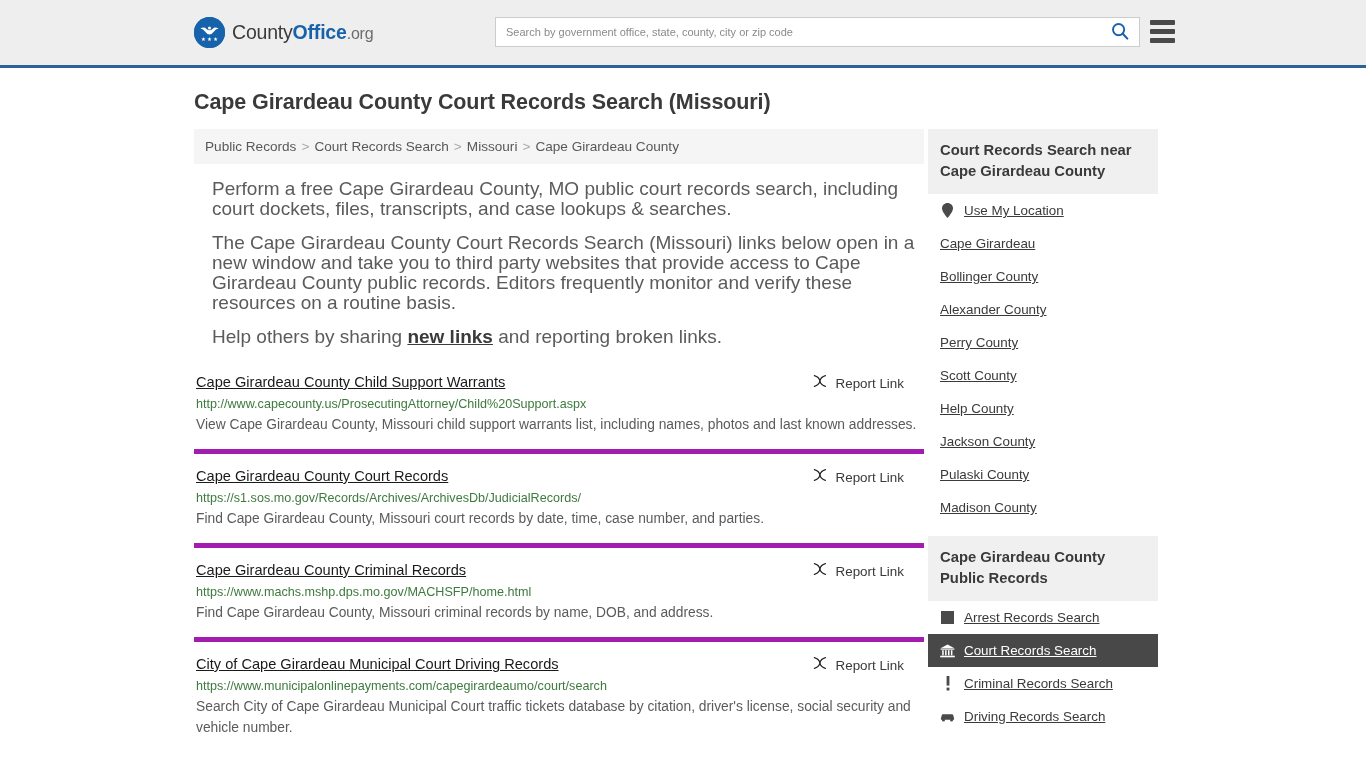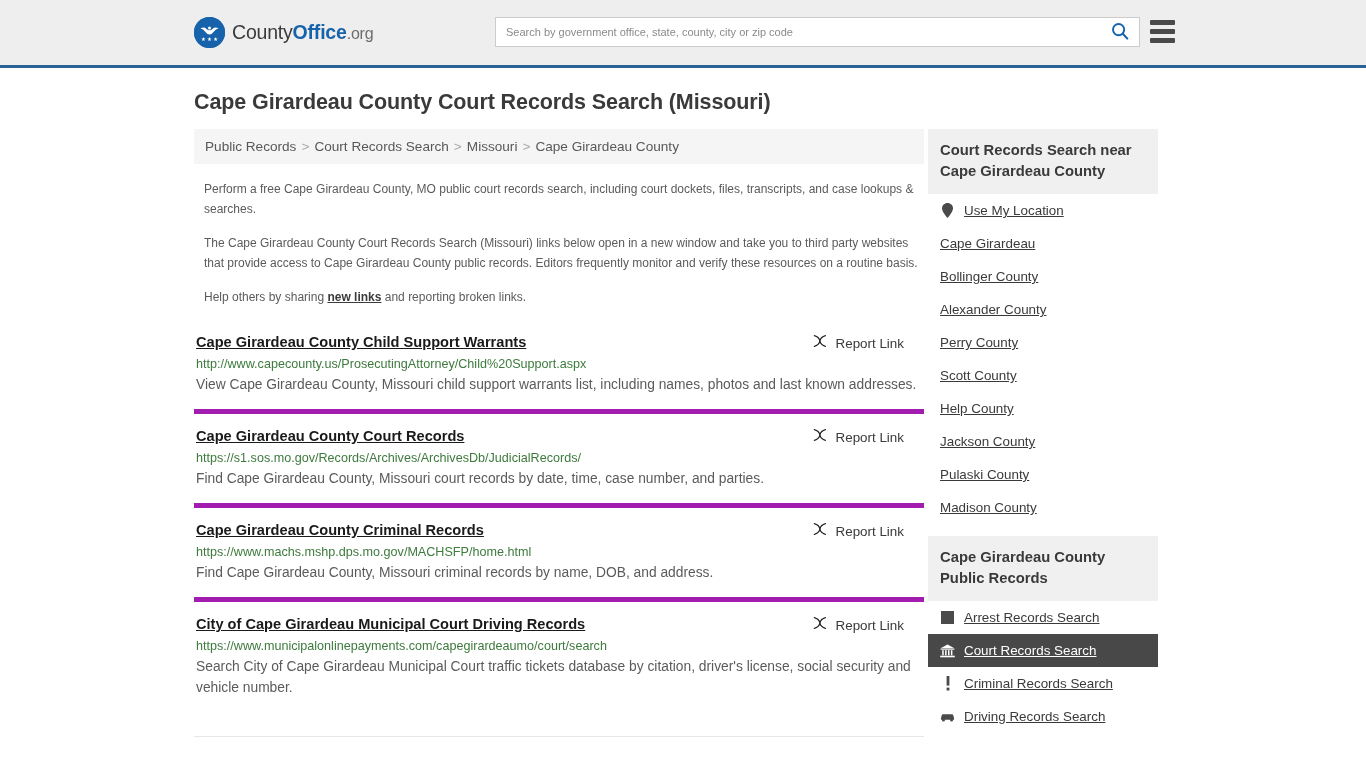--- a/index.html
+++ b/index.html
@@ -121,44 +121,44 @@
     color: #585858;
   }
   .breadcrumb a {
     color: #585858;
     text-decoration: none;
   }
   .breadcrumb .sep { color: #a9a9a9; margin: 0 5px; }
 
   
   .intro p {
-    font-size: 12px;
+    font-size: 19px;
     line-height: 20px;
     color: #5b5b5b;
-    margin: 14px 0 0 8px;
+    margin: 14px 0 0 16px;
     padding: 0 2px;
   }
   .intro p:first-child { margin-top: 15px; }
   .intro a {
     color: #3a3a3a;
     text-decoration: underline;
     font-weight: bold;
   }
 
   
   .results { margin-top: 18px; }
   .result {
     border-top: 5px solid #a21caf;
     padding: 13px 2px 14px 2px;
     position: relative;
   }
   .result:first-child { border-top: 0; padding-top: 8px; }
   .result-title {
     font-size: 14.6px;
-    font-weight: bold;
+    font-weight: normal;
     color: #1a1a1a;
     text-decoration: underline;
     display: inline-block;
     margin: 0;
     cursor: pointer;
   }
   .result-url {
     font-size: 12.6px;
     color: #3d7a3d;
     margin-top: 6px;

